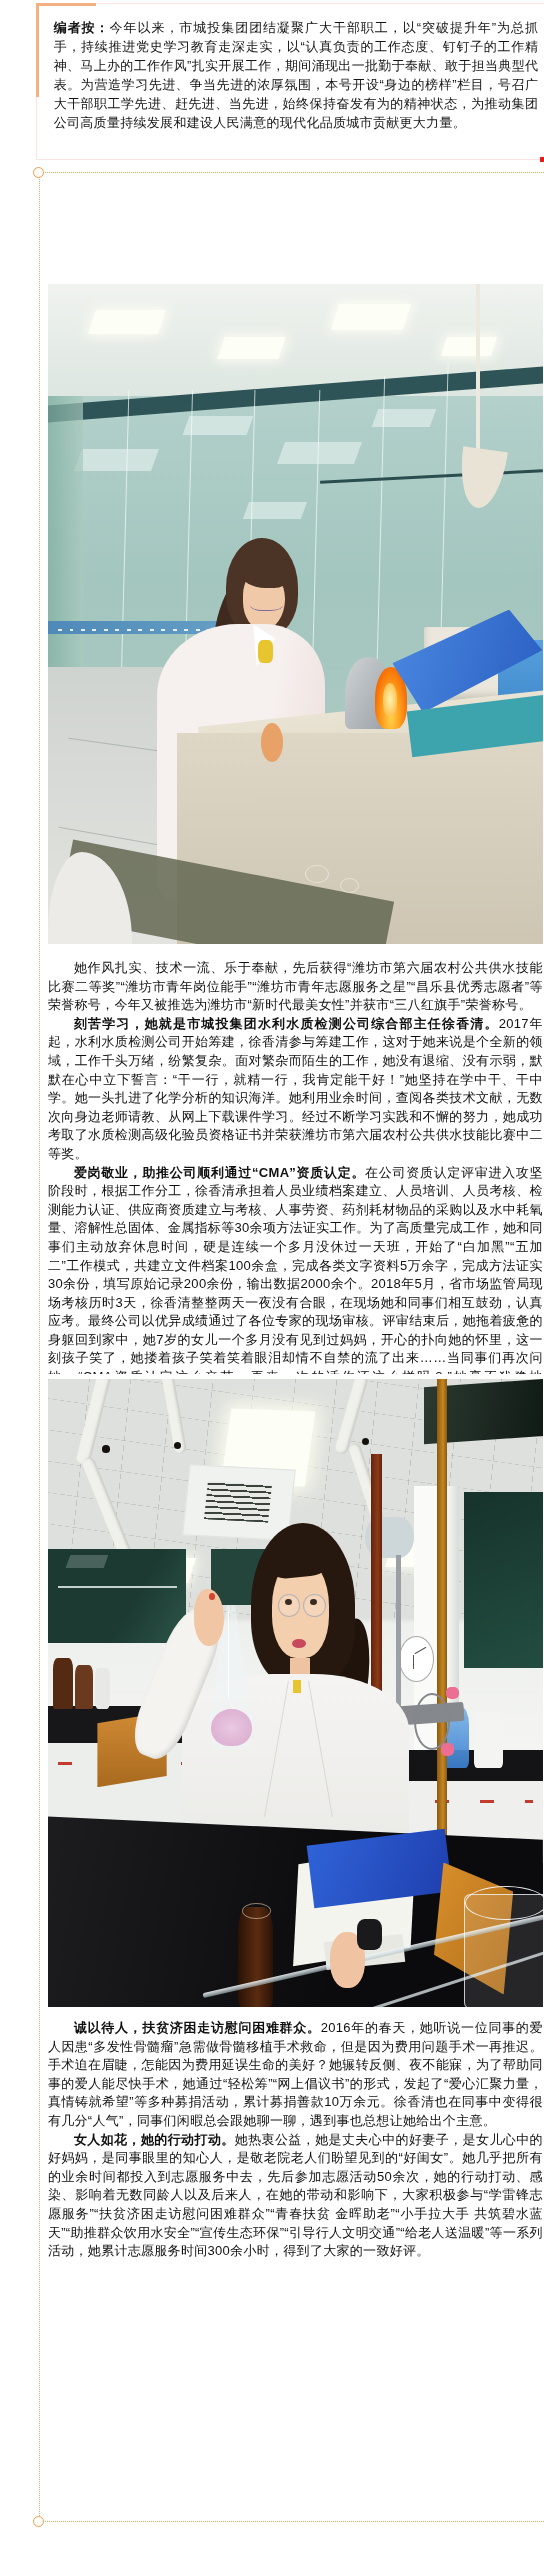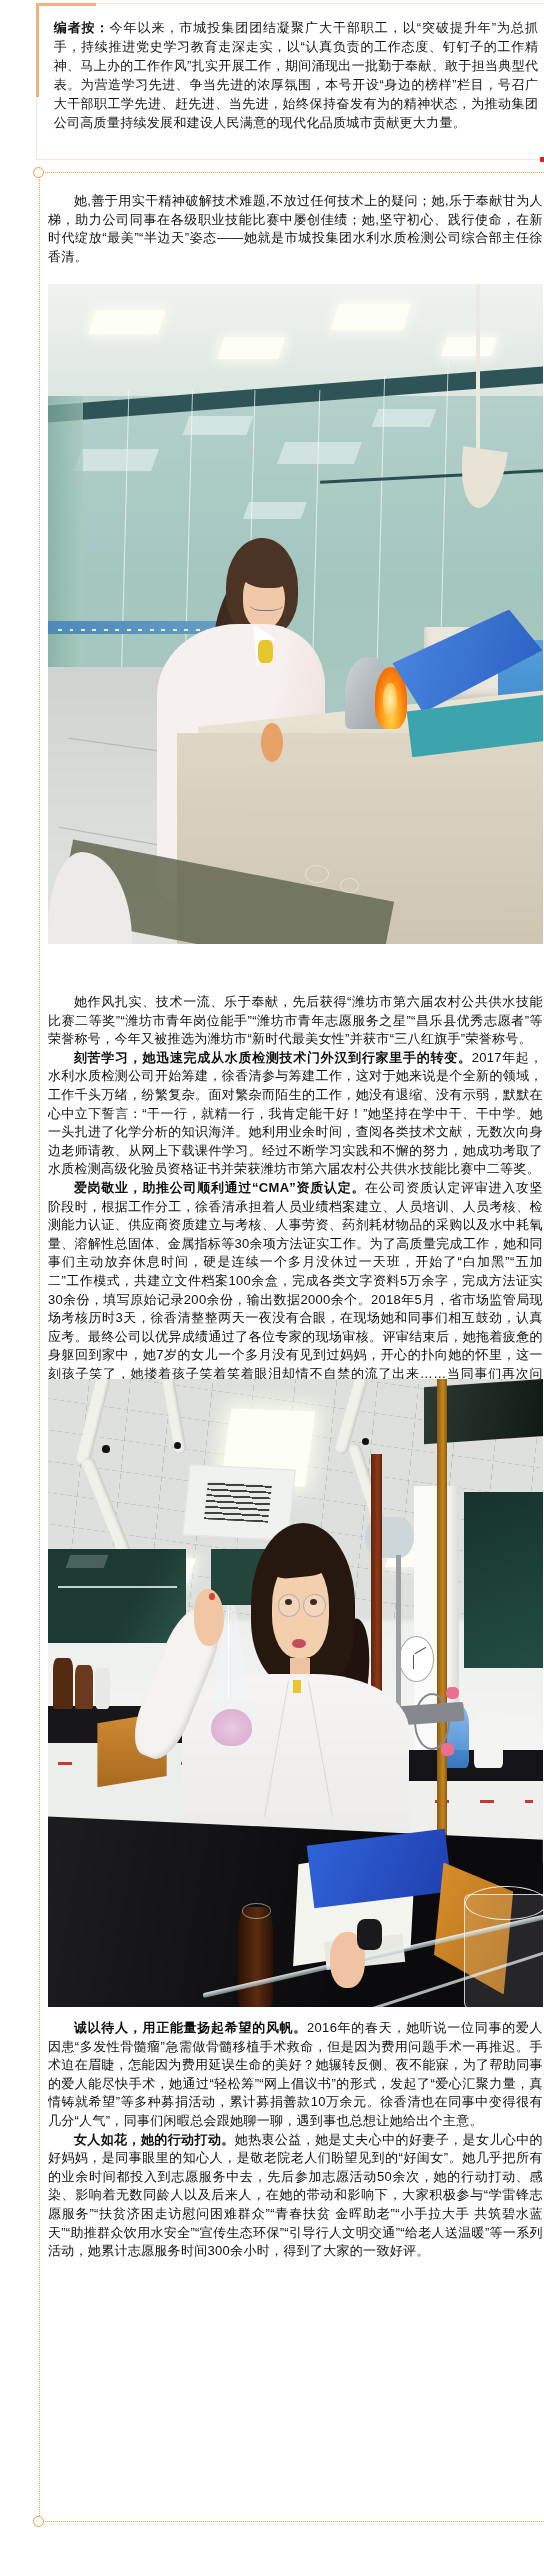--- a/index.html
+++ b/index.html
@@ -48,21 +48,20 @@
         <i></i>
         <i></i>
       </span>
   </section>
 
   <section class="dotted-frame">
     <span class="corner-dot" style="left:-6.4px;top:-6.4px;"></span>
     <span class="corner-dot" style="right:-6.4px;top:-6.4px;"></span>
     <span class="corner-dot" style="left:-6.4px;bottom:-6.4px;"></span>
 
-    <p class="para" style="left:8.3px;top:19px;width:495px;">她,善于用实干精神破解技术难题,不放过任何技术上的疑问；她,乐于奉献甘为人梯，助力公司同事在各级职业技能比赛中屡创佳绩；她,坚守初心、践行使命，在新时代绽放“最美”“半边天”姿态——她就是市城投集团水利水质检测公司综合部主任徐香清。</p>
 
     <div class="photo photo1">
       <div style="left:0;top:0;right:0;height:17%;background:linear-gradient(180deg,#f0f3ef,#dde6e0);"></div>
       <div class="lp" style="left:9%;top:4%;width:70px;height:24px;"></div>
       <div class="lp" style="left:35%;top:8%;width:61px;height:22px;"></div>
       <div class="lp" style="left:58%;top:3%;width:72px;height:26px;"></div>
       <div class="lp" style="left:80%;top:8%;width:50px;height:19px;"></div>
       <div style="left:-3%;top:15.5%;width:106%;height:16.7px;background:#2e5458;transform:rotate(-4.5deg);"></div>
       <div class="gr" style="left:6%;top:25%;width:77px;height:22px;"></div>
       <div class="gr" style="left:28%;top:20%;width:64px;height:19px;"></div>
@@ -103,23 +102,23 @@
       <div style="left:52%;top:88%;width:22px;height:16.7px;border:1.3px solid rgba(255,255,255,.45);border-radius:50%;"></div>
       <div style="left:59%;top:90%;width:16.7px;height:13px;border:1.3px solid rgba(255,255,255,.4);border-radius:50%;"></div>
       <div style="left:60%;top:56.5%;width:9%;height:11%;background:linear-gradient(120deg,#cfd3d6,#9aa1a6);border-radius:50% 40% 10% 10%;"></div>
       <div style="left:66%;top:58%;width:6.5%;height:9.5%;background:radial-gradient(ellipse at 50% 80%,#ffd24a 0%,#ff9718 45%,#f46a05 75%,rgba(244,106,5,0) 100%);border-radius:50% 50% 35% 35%;"></div>
       <div style="left:67.6%;top:60.5%;width:3%;height:5%;background:radial-gradient(#fff2b0,#ffb12e);border-radius:50% 50% 40% 40%;"></div>
       <div style="left:70%;top:51%;width:30%;height:12%;background:linear-gradient(120deg,#4a87e0,#2a5fc2);transform:rotate(-14deg);clip-path:polygon(0 30%,85% 0,100% 60%,12% 100%);"></div>
       <div style="left:73%;top:63.5%;width:28%;height:7%;background:#3da4ae;transform:rotate(-7deg);"></div>
       <div style="left:43%;top:66.5%;width:4.5%;height:6%;background:#e8a268;border-radius:50%;"></div>
     </div>
 
-    <div class="text-block" style="top:820px;height:415px;overflow:hidden;">
+    <div class="text-block" style="top:786px;height:415px;overflow:hidden;">
       <p><span>她作风扎实、技术一流、乐于奉献，先后获得“潍坊市第六届农村公共供水技能比赛二等奖”“潍坊市青年岗位能手”“潍坊市青年志愿服务之星”“昌乐县优秀志愿者”等荣誉称号，今年又被推选为潍坊市“新时代最美女性”并获市“三八红旗手”荣誉称号。</span></p>
-      <p><b>刻苦学习，她迅速完成从水质检测技术门外汉到行家里手的转变。</b><span>2017年起，水利水质检测公司开始筹建，徐香清参与筹建工作，这对于她来说是个全新的领域，工作千头万绪，纷繁复杂。面对繁杂而陌生的工作，她没有退缩、没有示弱，默默在心中立下誓言：“干一行，就精一行，我肯定能干好！”她坚持在学中干、干中学。她一头扎进了化学分析的知识海洋。她利用业余时间，查阅各类技术文献，无数次向身边老师请教、从网上下载课件学习。经过不断学习实践和不懈的努力，她成功考取了水质检测高级化验员资格证书并荣获潍坊市第六届农村公共供水技能比赛中二等奖。</span></p>
+      <p><b>刻苦学习，她就是市城投集团水利水质检测公司综合部主任徐香清。</b><span>2017年起，水利水质检测公司开始筹建，徐香清参与筹建工作，这对于她来说是个全新的领域，工作千头万绪，纷繁复杂。面对繁杂而陌生的工作，她没有退缩、没有示弱，默默在心中立下誓言：“干一行，就精一行，我肯定能干好！”她坚持在学中干、干中学。她一头扎进了化学分析的知识海洋。她利用业余时间，查阅各类技术文献，无数次向身边老师请教、从网上下载课件学习。经过不断学习实践和不懈的努力，她成功考取了水质检测高级化验员资格证书并荣获潍坊市第六届农村公共供水技能比赛中二等奖。</span></p>
       <p><b>爱岗敬业，助推公司顺利通过“CMA”资质认定。</b><span>在公司资质认定评审进入攻坚阶段时，根据工作分工，徐香清承担着人员业绩档案建立、人员培训、人员考核、检测能力认证、供应商资质建立与考核、人事劳资、药剂耗材物品的采购以及水中耗氧量、溶解性总固体、金属指标等30余项方法证实工作。为了高质量完成工作，她和同事们主动放弃休息时间，硬是连续一个多月没休过一天班，开始了“白加黑”“五加二”工作模式，共建立文件档案100余盒，完成各类文字资料5万余字，完成方法证实30余份，填写原始记录200余份，输出数据2000余个。2018年5月，省市场监管局现场考核历时3天，徐香清整整两天一夜没有合眼，在现场她和同事们相互鼓劲，认真应考。最终公司以优异成绩通过了各位专家的现场审核。评审结束后，她拖着疲惫的身躯回到家中，她7岁的女儿一个多月没有见到过妈妈，开心的扑向她的怀里，这一刻孩子笑了，她搂着孩子笑着笑着眼泪却情不自禁的流了出来……当同事们再次问她：“CMA资质认定这么辛苦，再来一次的话你还这么拼吗？”她毫不犹豫地说：“会！”</span></p>
     </div>
 
     <div class="photo photo2">
       <div style="left:0;top:0;right:0;height:38%;background-image:repeating-linear-gradient(96deg,rgba(158,164,158,.45) 0 0.6px,transparent 0.6px 41px),repeating-linear-gradient(8deg,rgba(158,164,158,.35) 0 0.6px,transparent 0.6px 31px);"></div>
       <div style="right:0;top:0;width:24%;height:9%;background:linear-gradient(100deg,#2c3a31,#0f1a14);transform:skewY(-4deg);transform-origin:right;"></div>
       <div class="lp" style="left:36%;top:5%;width:17%;height:12%;box-shadow:0 0 19px 5.1px rgba(255,255,240,.95);transform:skew(-8deg,2deg);"></div>
       <div style="left:28%;top:14%;width:21%;height:11%;background:#f0f2ef;border:1.9px solid #e0e3df;transform:skew(-6deg,3deg);"></div>
       <div style="left:32%;top:16.5%;width:13%;height:6%;background:repeating-linear-gradient(0deg,#3c423c 0 1.9px,#e8eae6 1.9px 5.8px);transform:skew(-6deg,3deg);"></div>
       <div class="lp" style="left:21%;top:28.5%;width:8%;height:4%;"></div>
@@ -200,19 +199,19 @@
       <div style="left:56%;top:89%;width:16%;height:4.5%;background:#e8e8e2;transform:rotate(-6deg);"></div>
       <div style="left:30%;top:88%;width:110%;height:5.1px;background:linear-gradient(180deg,rgba(240,246,248,.9),rgba(168,188,193,.6));transform:rotate(-13deg);border-radius:2.6px;"></div>
       <div style="left:50%;top:95%;width:70%;height:3.2px;background:rgba(225,235,238,.75);transform:rotate(-18deg);border-radius:1.9px;"></div>
       <div style="left:84%;top:82%;width:17%;height:18%;border:1.9px solid rgba(240,245,247,.8);border-radius:6.4px;background:rgba(235,242,244,.12);"></div>
       <div style="left:84.3%;top:80.8%;width:16.2%;height:5%;border:1.3px solid rgba(245,250,252,.9);border-radius:50%;"></div>
       <div style="left:57%;top:88%;width:7%;height:9%;background:#f0c4a2;border-radius:45%;"></div>
       <div style="left:62.5%;top:86%;width:5%;height:5%;background:#1a1a1c;border-radius:30%;"></div>
     </div>
 
     <div class="text-block" style="top:1846px;height:502px;overflow:hidden;">
-      <p><b>诚以待人，用正能量扬起希望的风帆。</b><span>2016年的春天，她听说一位同事的爱人因患“多发性骨髓瘤”急需做骨髓移植手术救命，但是因为费用问题手术一再推迟。手术迫在眉睫，怎能因为费用延误生命的美好？她辗转反侧、夜不能寐，为了帮助同事的爱人能尽快手术，她通过“轻松筹”“网上倡议书”的形式，发起了“爱心汇聚力量，真情铸就希望”等多种募捐活动，累计募捐善款10万余元。徐香清也在同事中变得很有几分“人气”，同事们闲暇总会跟她聊一聊，遇到事也总想让她给出个主意。</span></p>
+      <p><b>诚以待人，扶贫济困走访慰问困难群众。</b><span>2016年的春天，她听说一位同事的爱人因患“多发性骨髓瘤”急需做骨髓移植手术救命，但是因为费用问题手术一再推迟。手术迫在眉睫，怎能因为费用延误生命的美好？她辗转反侧、夜不能寐，为了帮助同事的爱人能尽快手术，她通过“轻松筹”“网上倡议书”的形式，发起了“爱心汇聚力量，真情铸就希望”等多种募捐活动，累计募捐善款10万余元。徐香清也在同事中变得很有几分“人气”，同事们闲暇总会跟她聊一聊，遇到事也总想让她给出个主意。</span></p>
       <p><b>女人如花，她的行动打动。</b><span>她热衷公益，她是丈夫心中的好妻子，是女儿心中的好妈妈，是同事眼里的知心人，是敬老院老人们盼望见到的“好闺女”。她几乎把所有的业余时间都投入到志愿服务中去，先后参加志愿活动50余次，她的行动打动、感染、影响着无数同龄人以及后来人，在她的带动和影响下，大家积极参与“学雷锋志愿服务”“扶贫济困走访慰问困难群众”“青春扶贫 金晖助老”“小手拉大手 共筑碧水蓝天”“助推群众饮用水安全”“宣传生态环保”“引导行人文明交通”“给老人送温暖”等一系列活动，她累计志愿服务时间300余小时，得到了大家的一致好评。</span></p>
     </div>
   </section>
 
 </div>
 
 
 </body></html>

